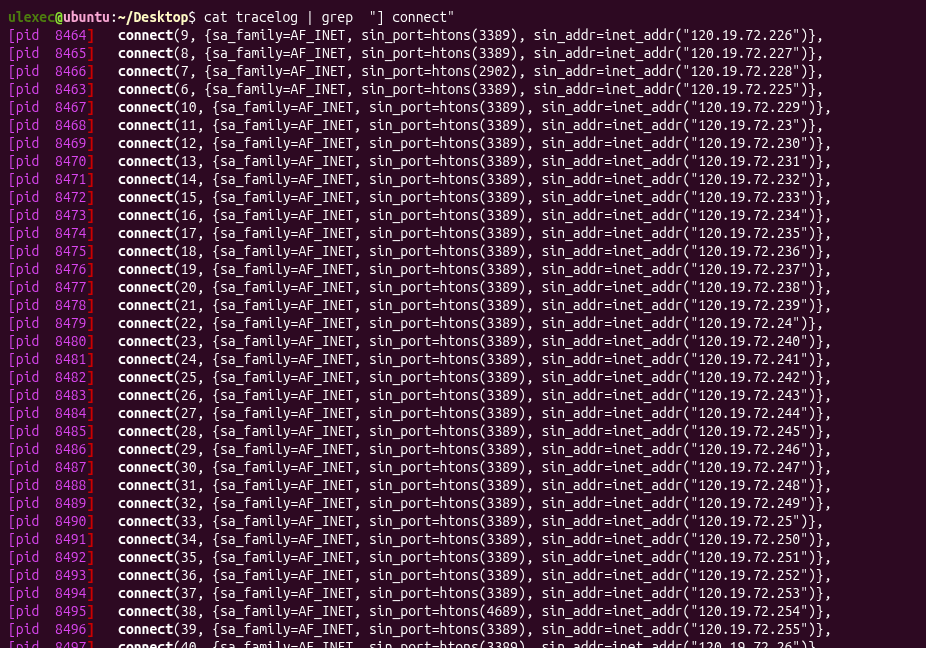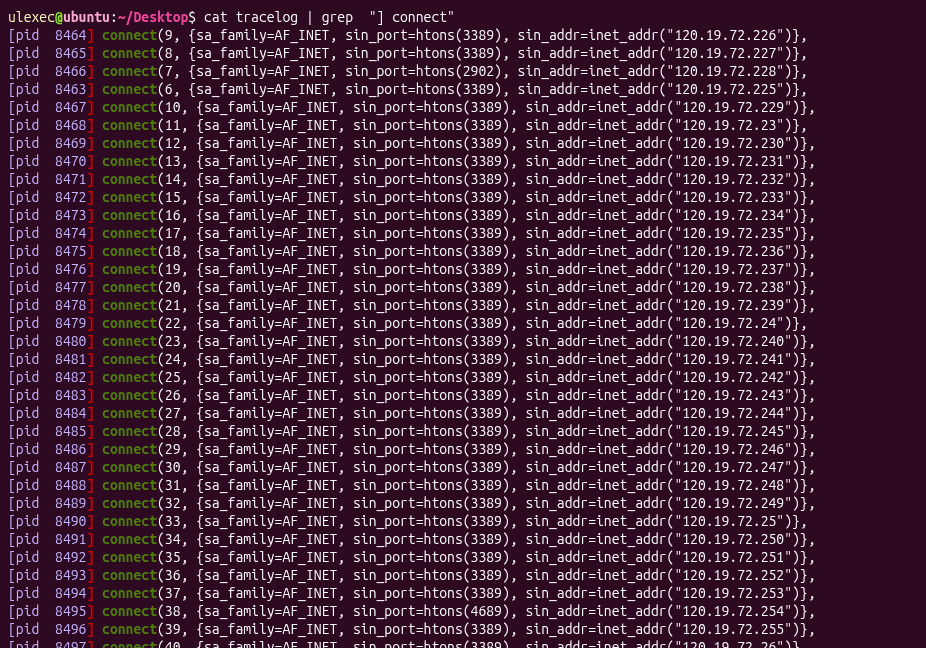--- a/index.html
+++ b/index.html
@@ -9,57 +9,58 @@
       font-family: 'Ubuntu Mono', 'DejaVu Sans Mono', 'Courier New', monospace;
       font-size: 14px;
       line-height: 18px;
       color: #ffffff;
       width: 926px;
       height: 648px;
       box-sizing: border-box;
       overflow: hidden;
     }
     .prompt-user {
-      color: #fef9c3;
-      font-weight: normal;
+      color: #4d7c0f;
+      font-weight: bold;
     }
     .prompt-at {
       color: #8ae234;
       font-weight: bold;
     }
     .prompt-host {
       color: #f9a8d4;
       font-weight: bold;
     }
     .prompt-colon {
       color: #ffffff;
     }
     .prompt-path {
-      color: #ec4899;
+      color: #fef9c3;
       font-weight: bold;
     }
     .prompt-dollar {
       color: #ffffff;
     }
     .command {
       color: #ffffff;
     }
     .line {
       white-space: pre;
     }
     .pid-label {
-      color: #c4b5fd;
+      color: #d946ef;
     }
     .bracket-close {
       color: #cc0000;
       font-weight: bold;
     }
     .connect-match {
-      color: #4d7c0f;
+      color: #ffffff;
       font-weight: bold;
+      margin-left: 16px;
     }
     .rest {
       color: #ffffff;
     }
     #lines-container .line {
       letter-spacing: 0;
     }
   </style>
 </head>
 <body>

